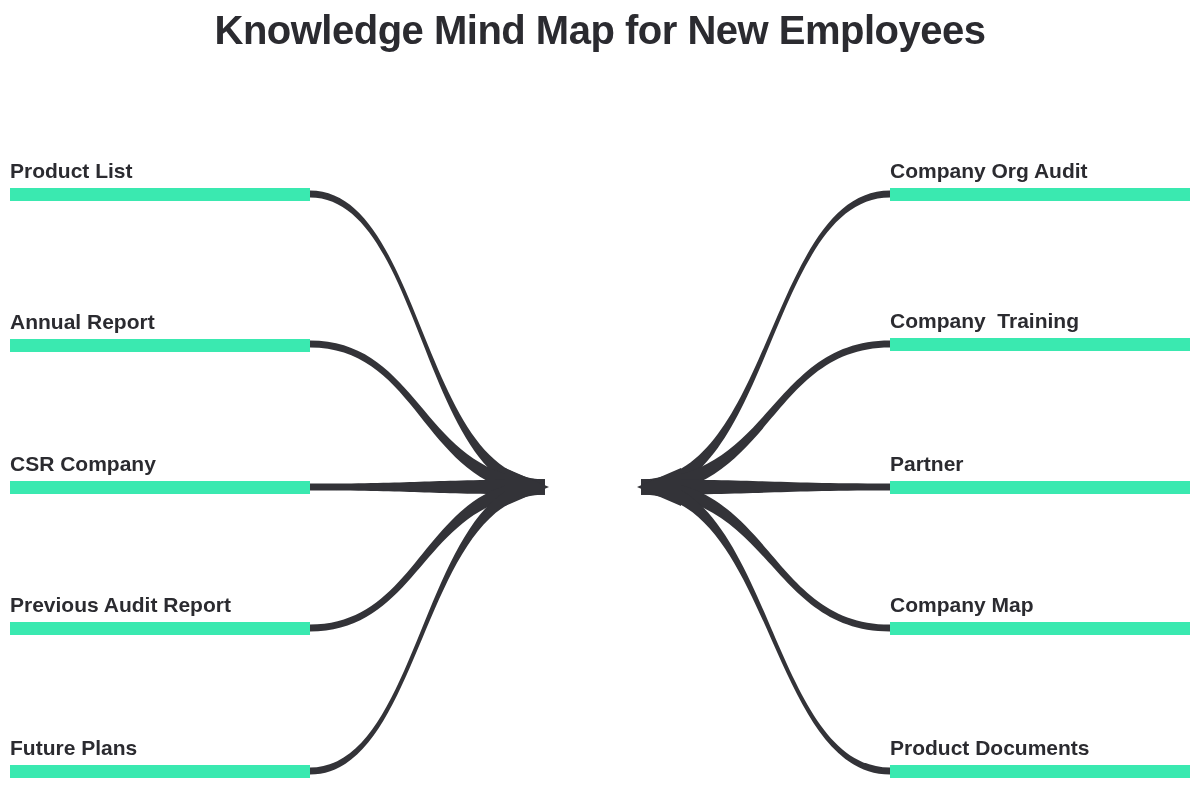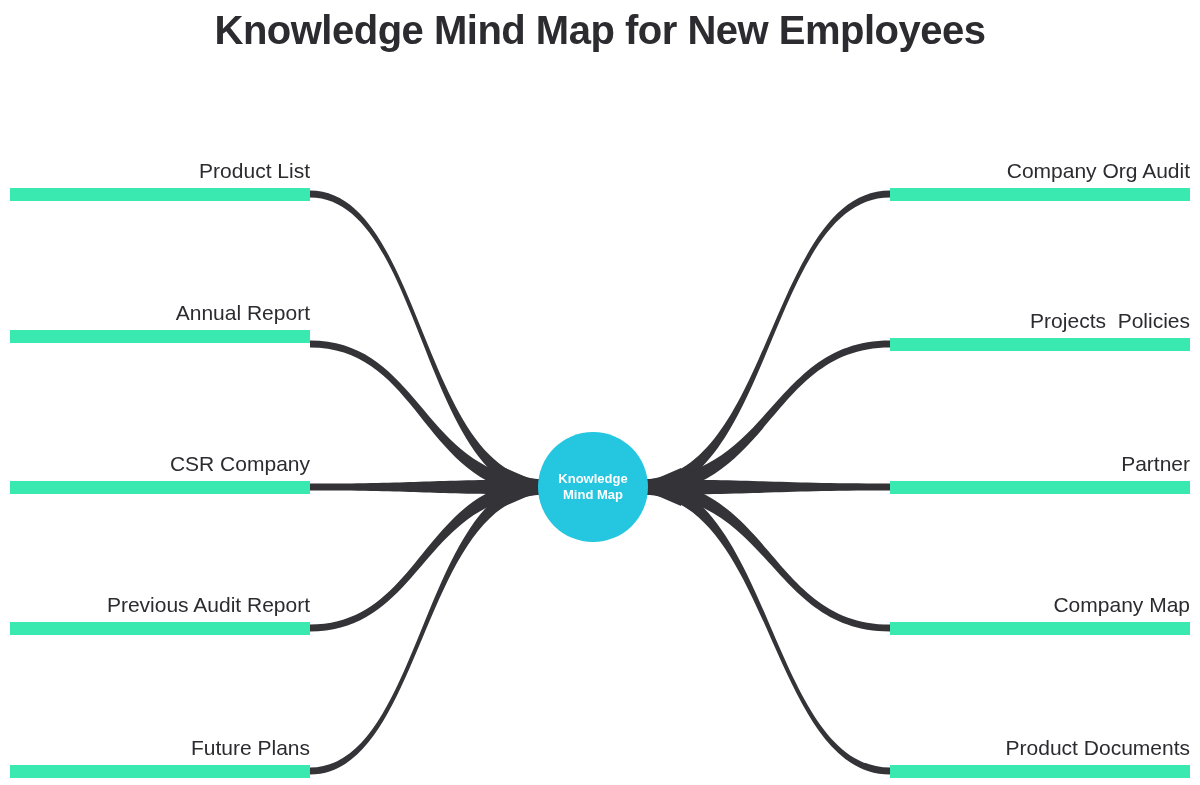--- a/index.html
+++ b/index.html
@@ -48,24 +48,24 @@
     top: 0;
     width: 300px;
     height: 13px;
     background: #3ae9b0;
   }
   .branch .blabel {
     position: absolute;
     width: 300px;
     left: 0;
     bottom: 18px;
-    text-align: right;
+    text-align: left;
     font-family: "Liberation Sans", sans-serif;
     font-size: 21px;
-    font-weight: normal;
+    font-weight: bold;
     color: #2b2b30;
     white-space: pre;
     line-height: 24px;
   }
   #center-node {
     position: absolute;
     width: 110px;
     height: 110px;
     left: 538px;
     top: 432px;
@@ -102,31 +102,27 @@
         <path d="M 890 190.5 C 770.48 190.5, 770.48 479.5, 641 479.5 L 641 494.5 C 770.48 494.5, 770.48 197.5, 890 197.5 Z" fill="#333338"></path>
         <path d="M 890 340.5 C 770.48 340.5, 770.48 479.5, 641 479.5 L 641 494.5 C 770.48 494.5, 770.48 347.5, 890 347.5 Z" fill="#333338"></path>
         <path d="M 890 483.5 C 770.48 483.5, 770.48 479.5, 641 479.5 L 641 494.5 C 770.48 494.5, 770.48 490.5, 890 490.5 Z" fill="#333338"></path>
         <path d="M 890 624.5 C 770.48 624.5, 770.48 479.5, 641 479.5 L 641 494.5 C 770.48 494.5, 770.48 631.5, 890 631.5 Z" fill="#333338"></path>
         <path d="M 890 767.5 C 770.48 767.5, 770.48 479.5, 641 479.5 L 641 494.5 C 770.48 494.5, 770.48 774.5, 890 774.5 Z" fill="#333338"></path>
         <path d="M 549 487 L 505 468 L 505 506 Z" fill="#333338"></path>
         <path d="M 637 487 L 681 468 L 681 506 Z" fill="#333338"></path>
       </g>
   </svg>
 
-  <div id="center-node">
-    <div id="center-label">Knowledge
-Mind Map</div>
-  </div>
 
   <div id="branches-left">
       <div class="branch" style="left: 10px; top: 188px; width: 300px;">
         <div class="blabel">Product List</div>
         <div class="bar" style="background: rgb(58, 233, 176);"></div>
       </div>
-      <div class="branch" style="left: 10px; top: 330px; width: 320px;">
+      <div class="branch" style="left: 10px; top: 339px; width: 320px;">
         <div class="blabel">Annual Report</div>
         <div class="bar" style="background: rgb(58, 233, 176);"></div>
       </div>
       <div class="branch" style="left: 10px; top: 481px; width: 300px;">
         <div class="blabel">CSR Company</div>
         <div class="bar" style="background: rgb(58, 233, 176);"></div>
       </div>
       <div class="branch" style="left: 10px; top: 622px; width: 312px;">
         <div class="blabel">Previous Audit Report</div>
         <div class="bar" style="background: rgb(58, 233, 176);"></div>
@@ -135,21 +131,21 @@
         <div class="blabel">Future Plans</div>
         <div class="bar" style="background: rgb(58, 233, 176);"></div>
       </div>
     </div>
   <div id="branches-right">
       <div class="branch" style="left: 890px; top: 188px; width: 300px;">
         <div class="blabel">Company Org Audit</div>
         <div class="bar" style="background: rgb(58, 233, 176);"></div>
       </div>
       <div class="branch" style="left: 890px; top: 338px; width: 300px;">
-        <div class="blabel">Projects  Policies</div>
+        <div class="blabel">Company  Training</div>
         <div class="bar" style="background: rgb(58, 233, 176);"></div>
       </div>
       <div class="branch" style="left: 890px; top: 481px; width: 272px;">
         <div class="blabel">Partner</div>
         <div class="bar" style="background: rgb(58, 233, 176);"></div>
       </div>
       <div class="branch" style="left: 890px; top: 622px; width: 348px;">
         <div class="blabel">Company Map</div>
         <div class="bar" style="background: rgb(58, 233, 176);"></div>
       </div>

